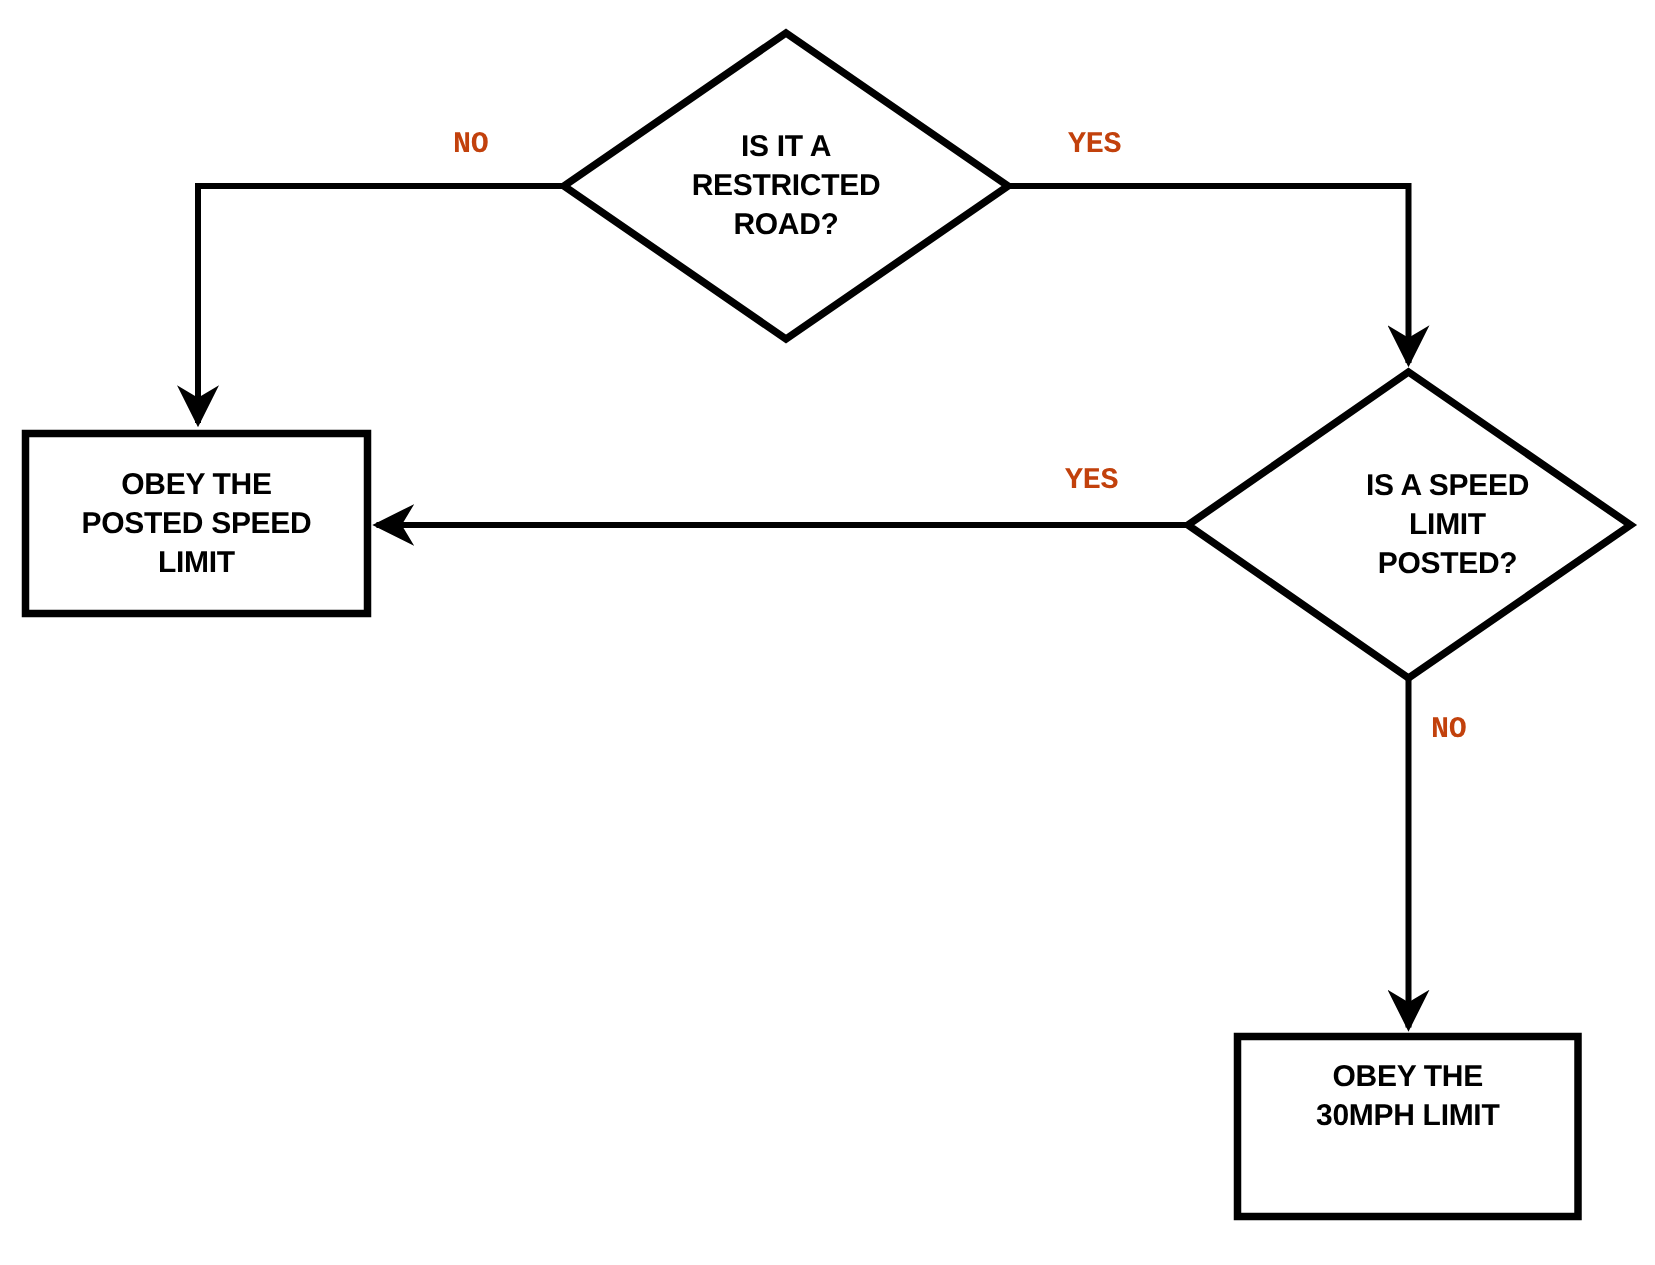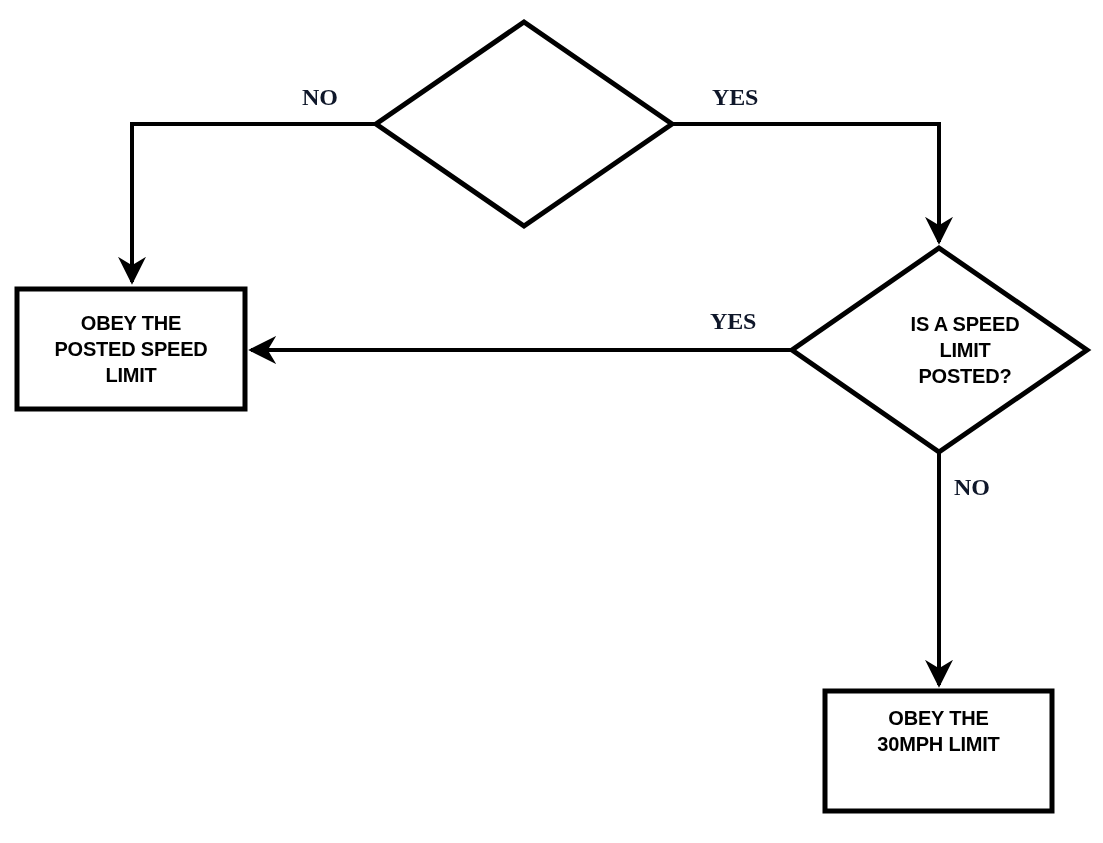--- a/index.html
+++ b/index.html
@@ -35,25 +35,25 @@
     font-weight: bold;
     font-size: 20px;
     line-height: 26px;
     color: #000000;
     letter-spacing: -0.2px;
     white-space: pre-line;
     pointer-events: none;
   }
   .edge-label {
     position: absolute;
-    font-family: Liberation Serif, serif;
+    font-family: Liberation Mono, monospace;
     font-weight: bold;
-    font-size: 24px;
+    font-size: 20px;
     line-height: 22px;
-    color: #0f172a;
+    color: #c2410c;
     letter-spacing: -0.2px;
     white-space: nowrap;
   }
   
   #label-decision-restricted-road {
     left: 386px; top: 40px; width: 276px; height: 168px;
   }
   #label-decision-speed-limit-posted {
     left: 828px; top: 266px; width: 274px; height: 168px;
   }
@@ -102,20 +102,23 @@
 
     <polygon points="524,22 672,124 524,226 376,124" fill="#ffffff" stroke="#000000" stroke-width="5" stroke-linejoin="miter"></polygon>
 
     <polygon points="939,248 1087,350 939,452 792,350" fill="#ffffff" stroke="#000000" stroke-width="5" stroke-linejoin="miter"></polygon>
 
     <rect x="17" y="289" width="228" height="120" fill="#ffffff" stroke="#000000" stroke-width="5"></rect>
 
     <rect x="825" y="691" width="227" height="120" fill="#ffffff" stroke="#000000" stroke-width="5"></rect>
   </svg>
 
+  <div class="node-label" id="label-decision-restricted-road">IS IT A
+RESTRICTED
+ROAD?</div>
 
   <div class="node-label" id="label-decision-speed-limit-posted">IS A SPEED
 LIMIT
 POSTED?</div>
 
   <div class="node-label" id="label-action-obey-posted-limit">OBEY THE
 POSTED SPEED
 LIMIT</div>
 
   <div class="node-label" id="label-action-obey-30mph-limit">OBEY THE

